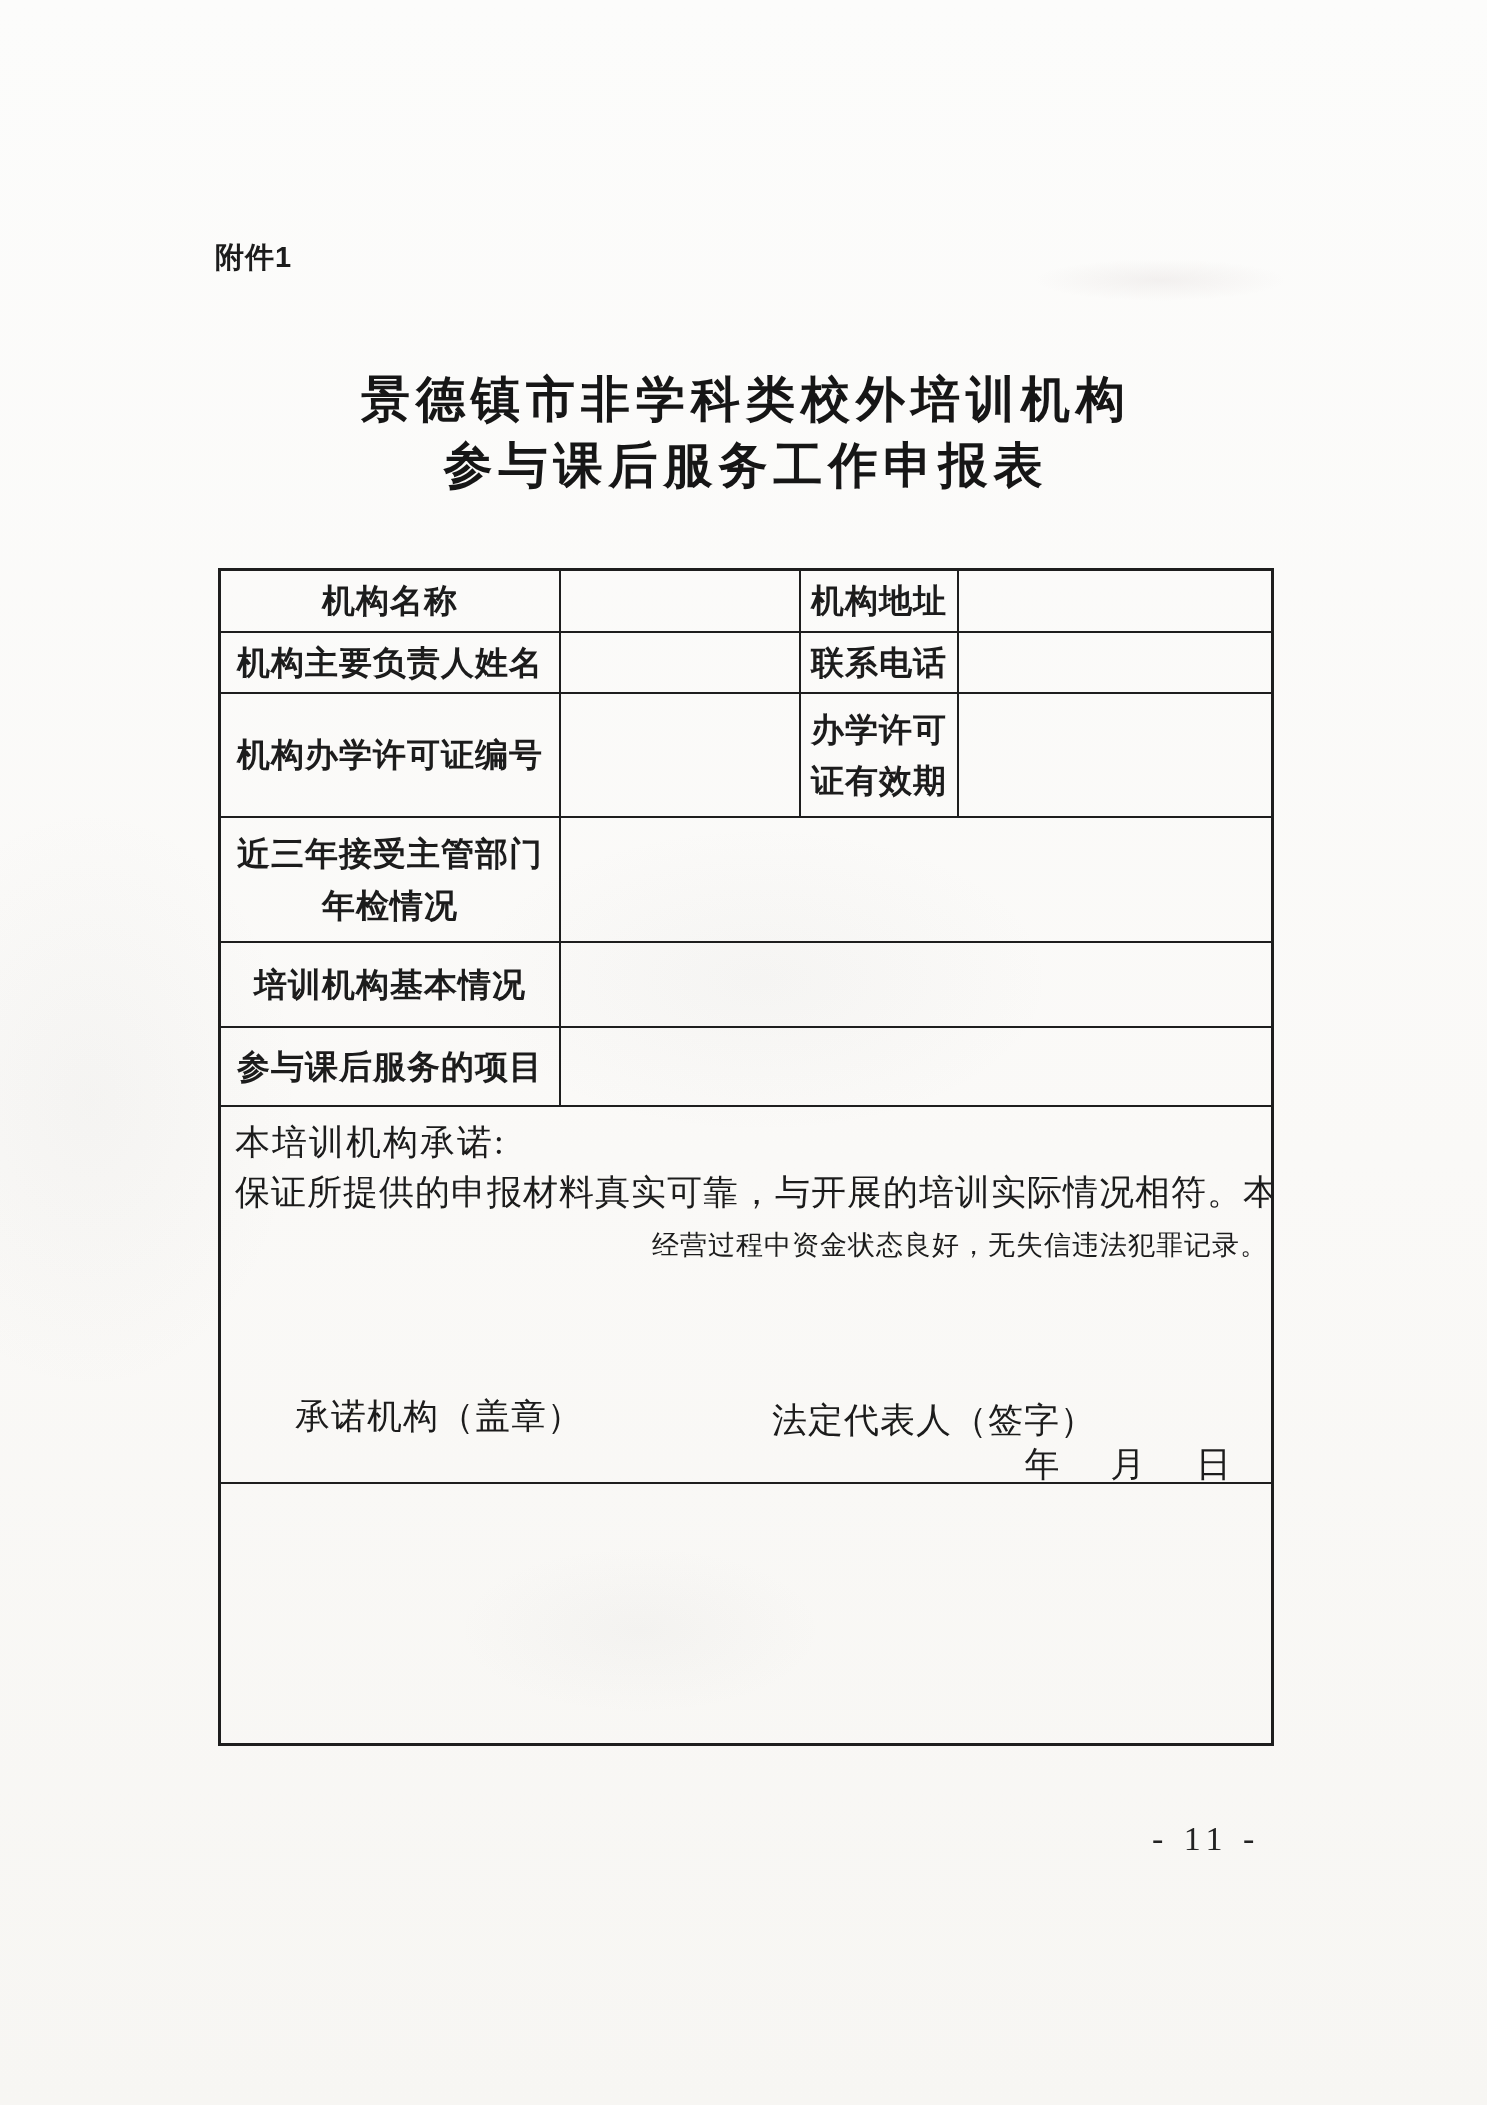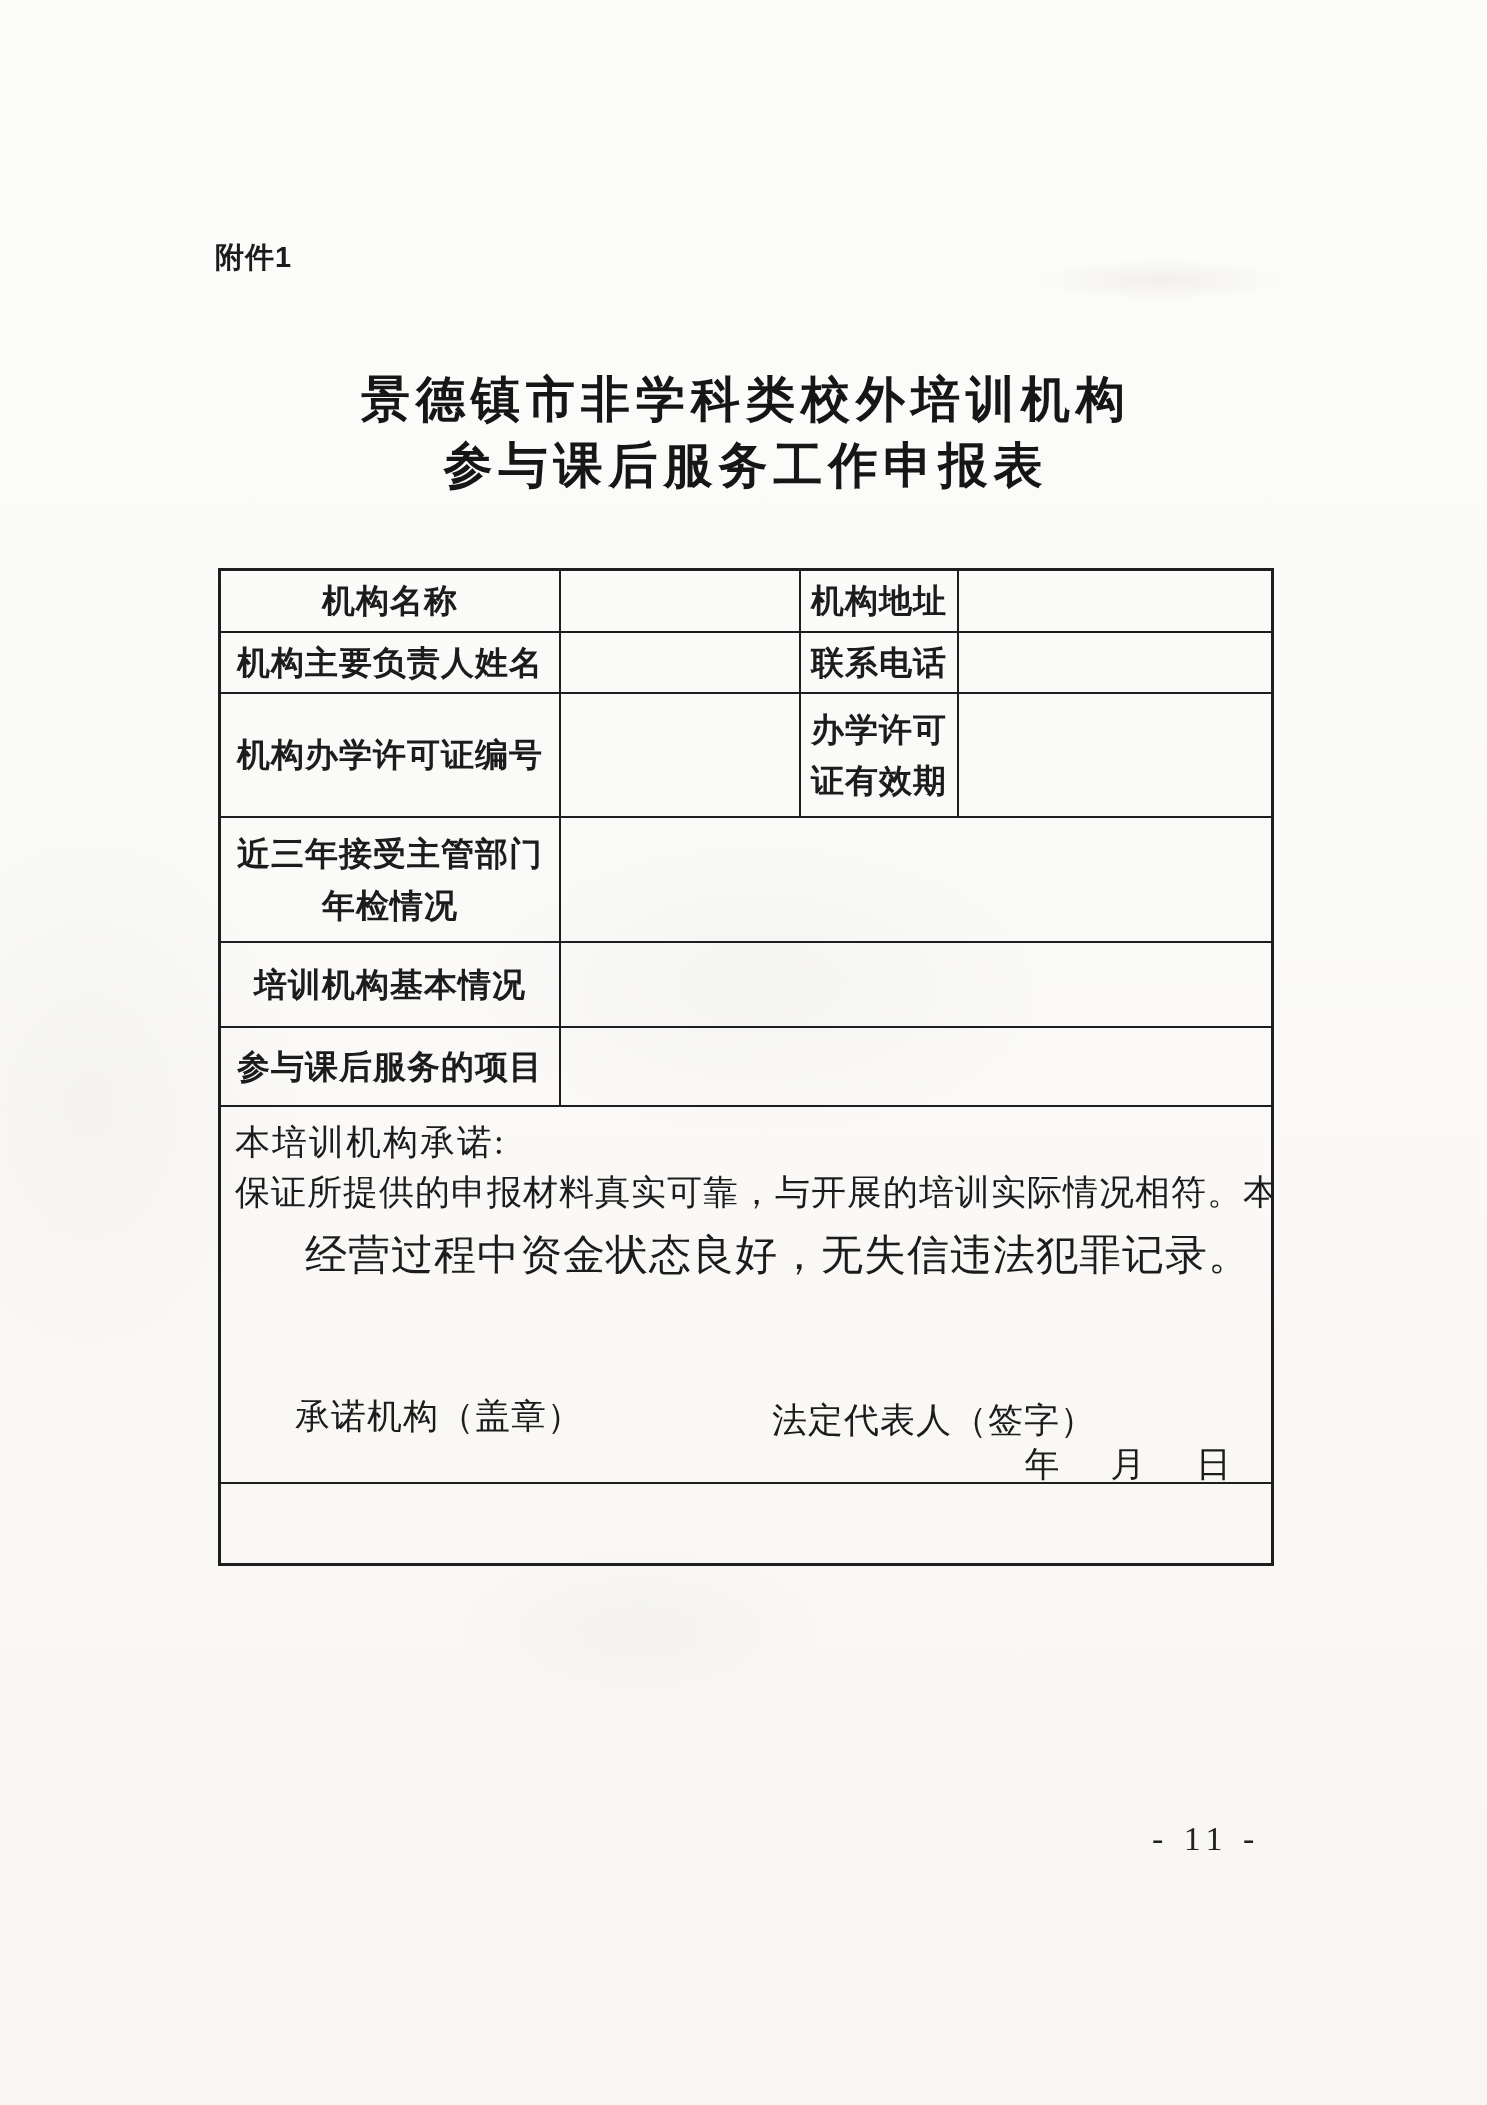--- a/index.html
+++ b/index.html
@@ -50,21 +50,21 @@
     line-height: 66px;
     letter-spacing: 6px;
     color: #161616;
   }
 
   .form-table {
     position: absolute;
     left: 218px;
     top: 568px;
     width: 1056px;
-    height: 998px;
+    height: 1178px;
     border: 3px solid #1e1e1e;
     box-sizing: border-box;
     background: transparent;
   }
   .tr {
     display: flex;
     border-bottom: 2px solid #1e1e1e;
     box-sizing: border-box;
   }
   .tr:last-child { border-bottom: none; }
@@ -122,24 +122,24 @@
     position: absolute;
     left: 14px;
     top: 62px;
     width: 1030px;
     font-size: 35px;
     letter-spacing: 1px;
     white-space: nowrap;
   }
   .promise-line2 {
     position: absolute;
-    left: 0;
+    left: 17px;
     top: 120px;
     width: 1030px;
-    font-size: 42px;
+    font-size: 27px;
     letter-spacing: 1px;
     white-space: nowrap;
   }
   .sign-org {
     position: absolute;
     left: 74px;
     top: 286px;
     font-size: 35px;
     letter-spacing: 1px;
   }

